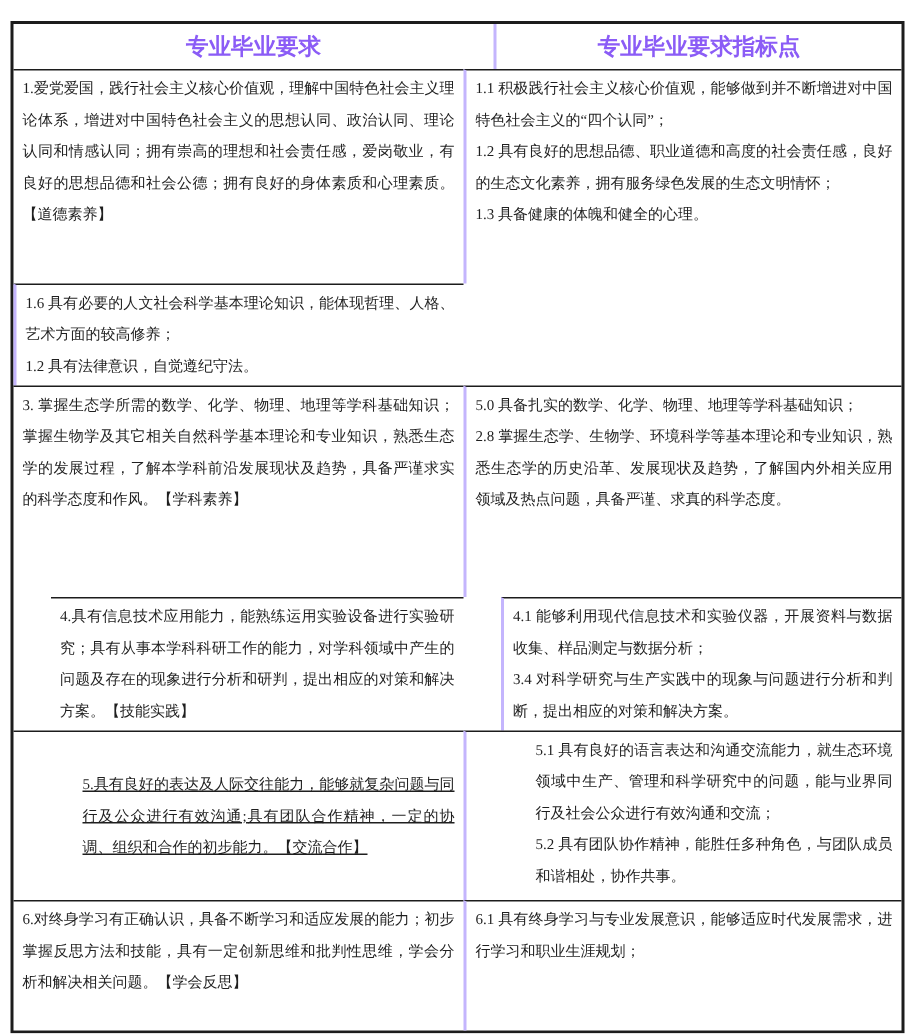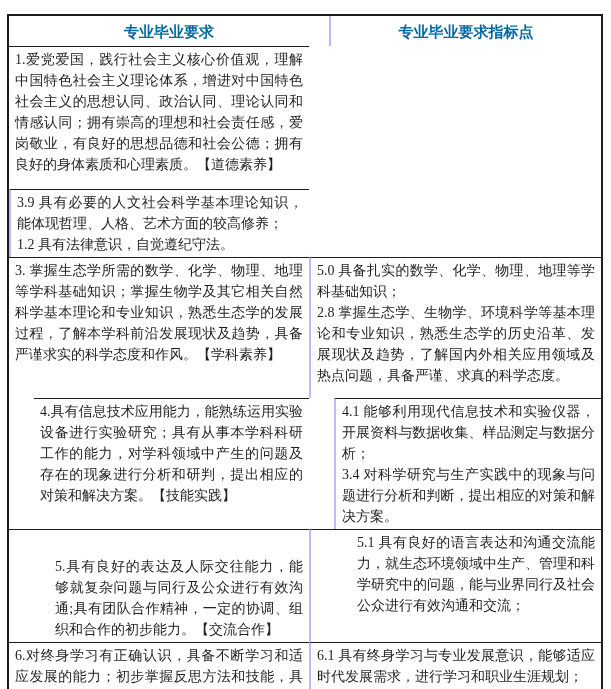--- a/index.html
+++ b/index.html
@@ -28,50 +28,51 @@
   }
   .t-row {
     display: grid;
     grid-template-columns: 300px 1fr;
   }
   .t-row + .t-row .cell {
     border-top: 1px solid #1c1c1c;
   }
   .cell {
     padding: 2px 6px 2px 6px;
-    font-size: 14px;
+    font-size: 10px;
     line-height: 21px;
     color: #1f1f1f;
     text-align: justify;
     text-justify: inter-ideograph;
     overflow: hidden;
   }
   .cell.right {
     border-left: 2px solid #c4b5fd;
   }
   .header-row .cell {
     font-family: "Liberation Sans", "DejaVu Sans", sans-serif;
     font-weight: bold;
     font-size: 15px;
     text-align: center;
     padding: 4px 2px;
     min-height: 22px;
     display: flex;
     align-items: center;
     justify-content: center;
-    color: #0369a1;
+    color: #8b5cf6;
     margin-left: 20px;
   }
   .cell p {
     margin: 0;
   }
   .vcenter {
     display: flex;
     flex-direction: column;
-    justify-content: flex-end;
+    justify-content: center;
+    text-decoration: underline;
   }
   
   .r1 .cell { min-height: 138px; }
   .r2 .cell { min-height: 60px; }
   .r3 .cell { min-height: 136px; }
   .r4 .cell { min-height: 76px; margin-left: 25px; }
   .r5 .cell { min-height: 108px; padding-left: 46px; }
   .r6 .cell { min-height: 82px; }
 </style>
 </head>
@@ -86,25 +87,30 @@
       </div>
       <div class="cell right">
         <span>专业毕业要求指标点</span>
       </div>
     </div>
 
     <div class="t-row r1">
       <div class="cell left">
         <p>1.爱党爱国，践行社会主义核心价值观，理解中国特色社会主义理论体系，增进对中国特色社会主义的思想认同、政治认同、理论认同和情感认同；拥有崇高的理想和社会责任感，爱岗敬业，有良好的思想品德和社会公德；拥有良好的身体素质和心理素质。【道德素养】</p>
       </div>
+      <div class="cell right">
+        <p>1.1 积极践行社会主义核心价值观，能够做到并不断增进对中国特色社会主义的“四个认同”；</p>
+        <p>1.2 具有良好的思想品德、职业道德和高度的社会责任感，良好的生态文化素养，拥有服务绿色发展的生态文明情怀；</p>
+        <p>1.3 具备健康的体魄和健全的心理。</p>
+      </div>
     </div>
 
     <div class="t-row r2">
       <div class="cell right">
-        <p>3.9 具有必要的人文社会科学基本理论知识，能体现哲理、人格、艺术方面的较高修养；</p>
+        <p>1.6 具有必要的人文社会科学基本理论知识，能体现哲理、人格、艺术方面的较高修养；</p>
         <p>1.2 具有法律意识，自觉遵纪守法。</p>
       </div>
     </div>
 
     <div class="t-row r3">
       <div class="cell left">
         <p>3. 掌握生态学所需的数学、化学、物理、地理等学科基础知识；掌握生物学及其它相关自然科学基本理论和专业知识，熟悉生态学的发展过程，了解本学科前沿发展现状及趋势，具备严谨求实的科学态度和作风。【学科素养】</p>
       </div>
       <div class="cell right">
         <p>5.0 具备扎实的数学、化学、物理、地理等学科基础知识；</p>
@@ -121,20 +127,21 @@
         <p>3.4 对科学研究与生产实践中的现象与问题进行分析和判断，提出相应的对策和解决方案。</p>
       </div>
     </div>
 
     <div class="t-row r5">
       <div class="cell left vcenter">
         <p>5.具有良好的表达及人际交往能力，能够就复杂问题与同行及公众进行有效沟通;具有团队合作精神，一定的协调、组织和合作的初步能力。【交流合作】</p>
       </div>
       <div class="cell right">
         <p>5.1 具有良好的语言表达和沟通交流能力，就生态环境领域中生产、管理和科学研究中的问题，能与业界同行及社会公众进行有效沟通和交流；</p>
+        <p>5.2 具有团队协作精神，能胜任多种角色，与团队成员和谐相处，协作共事。</p>
       </div>
     </div>
 
     <div class="t-row r6">
       <div class="cell left">
         <p>6.对终身学习有正确认识，具备不断学习和适应发展的能力；初步掌握反思方法和技能，具有一定创新思维和批判性思维，学会分析和解决相关问题。【学会反思】</p>
       </div>
       <div class="cell right">
         <p>6.1 具有终身学习与专业发展意识，能够适应时代发展需求，进行学习和职业生涯规划；</p>
 

